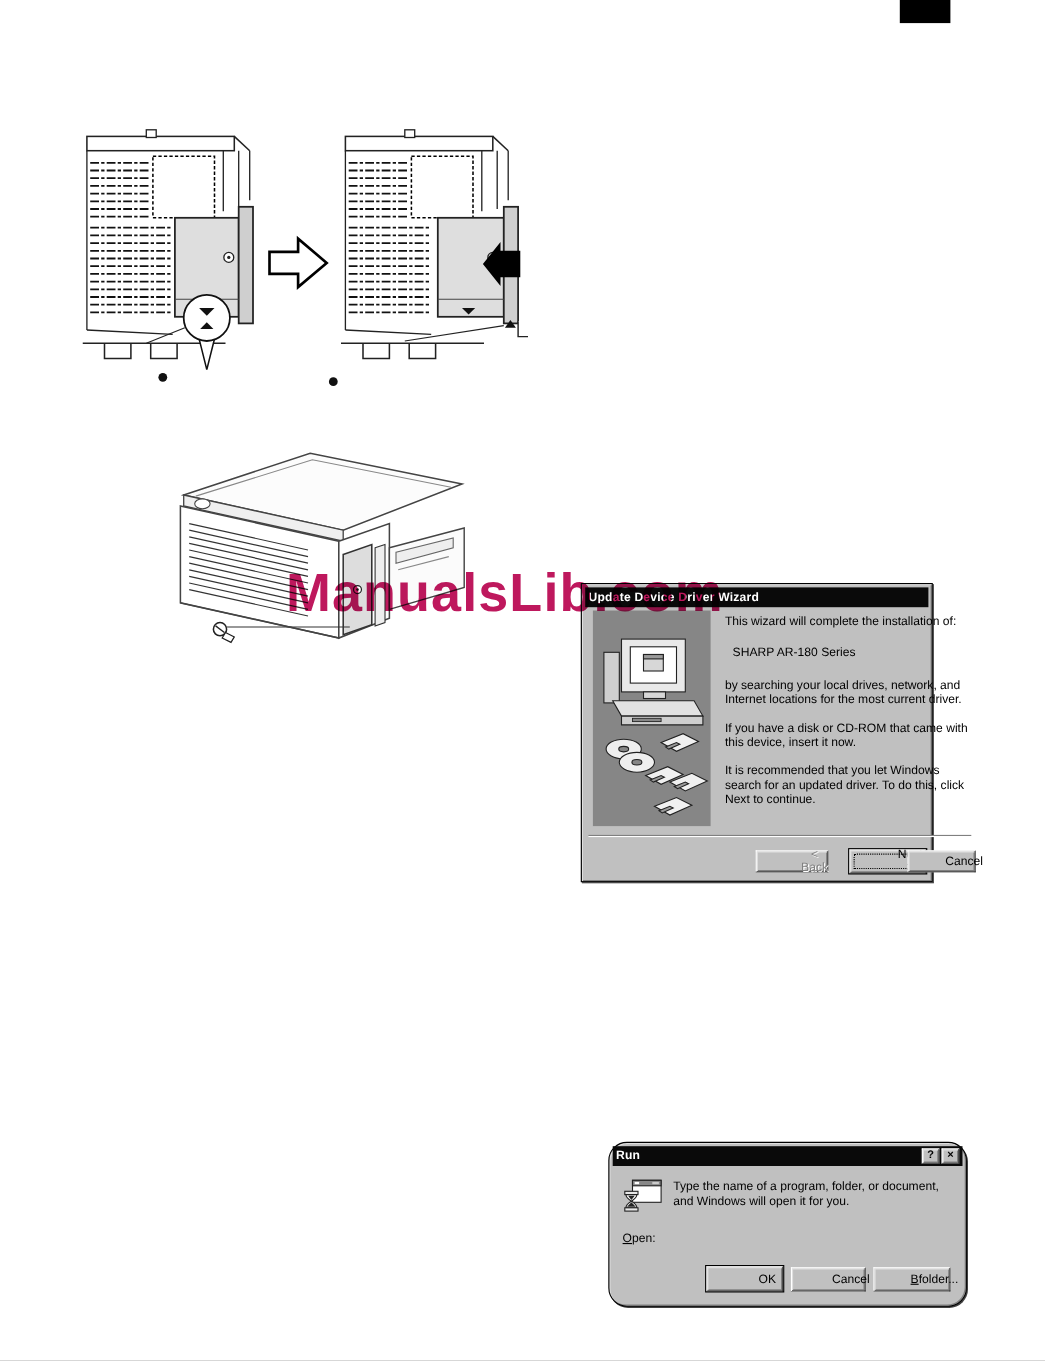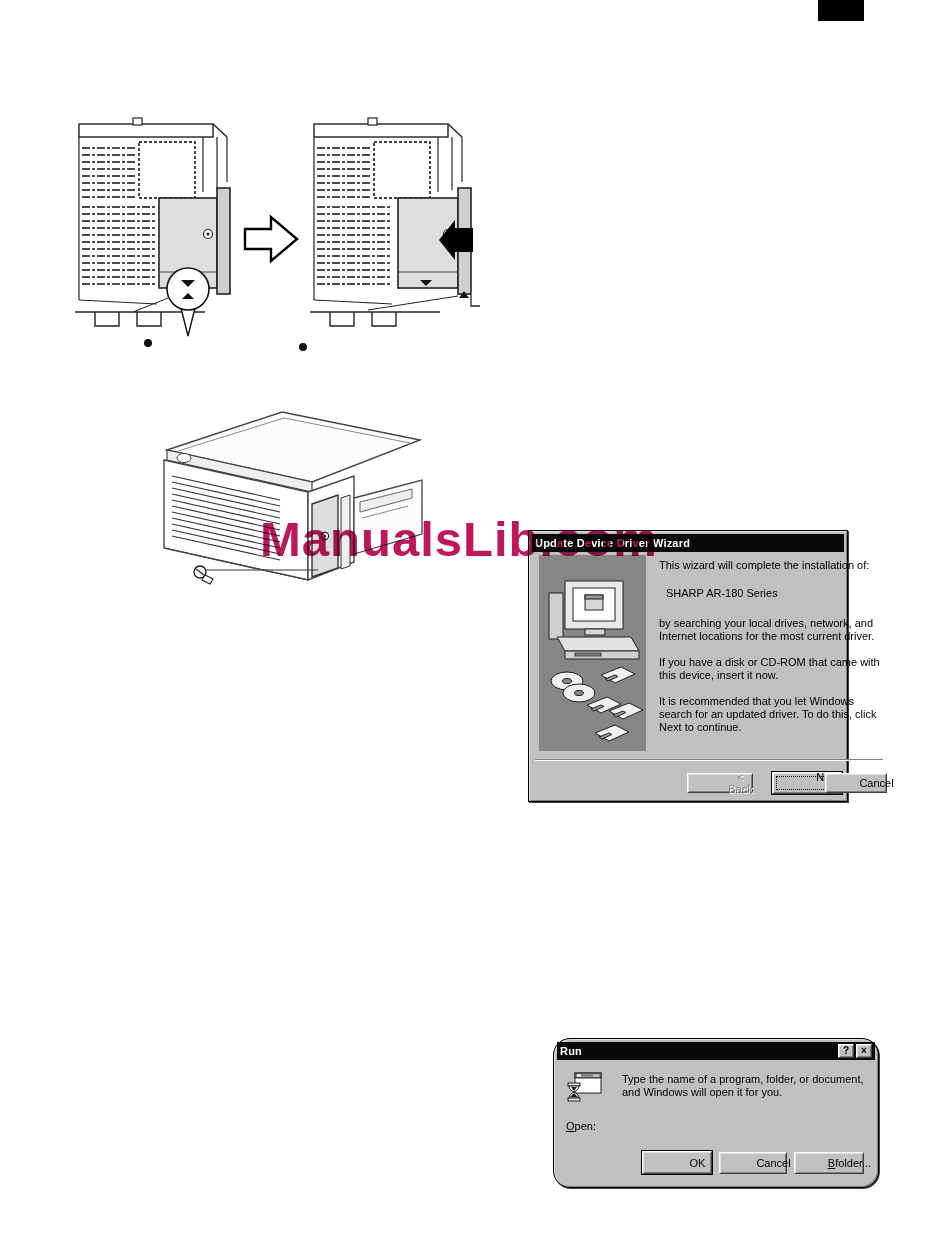--- a/index.html
+++ b/index.html
@@ -67,21 +67,21 @@
   #wizard .wiz-intro { margin-bottom:15px; }
   #wizard .wiz-device { margin-left:7px; margin-bottom:17px; }
   #wizard .wiz-para { margin-bottom:13px; }
   #wizard .separator { left:6px; top:228px; width:348px; }
   #wizard .btn-back   { left:158px; top:242px; width:66px; height:20px; }
   #wizard .btn-next   { left:243px; top:241px; width:70px; height:22px; }
   #wizard .btn-cancel { left:296px; top:242px; width:62px; height:20px; }
 
   
   #run { left:553px; top:1038px; width:326px; height:150px;border-radius:17px; }
-  #run .run-msg { position:absolute; left:68px; top:34px; width:258px; line-height:13px; }
+  #run .run-msg { position:absolute; left:58px; top:34px; width:258px; line-height:13px; }
   #run .run-icon { position:absolute; left:12px; top:32px; width:38px; height:36px; }
   #run .open-label { position:absolute; left:12px; top:81px; }
   #run .combo {
     position:absolute; left:54px; top:76px; width:258px; height:21px; background:#fff;
     border:1px solid; border-color:#808080 #fff #fff #808080;
     box-shadow: inset 1px 1px 0 #404040, inset -1px -1px 0 #dfdfdf;
     display:flex; align-items:stretch;
   }
   #run .combo input {
     flex:1 1 auto; border:0; outline:0; background:#fff; font-size:11px;

